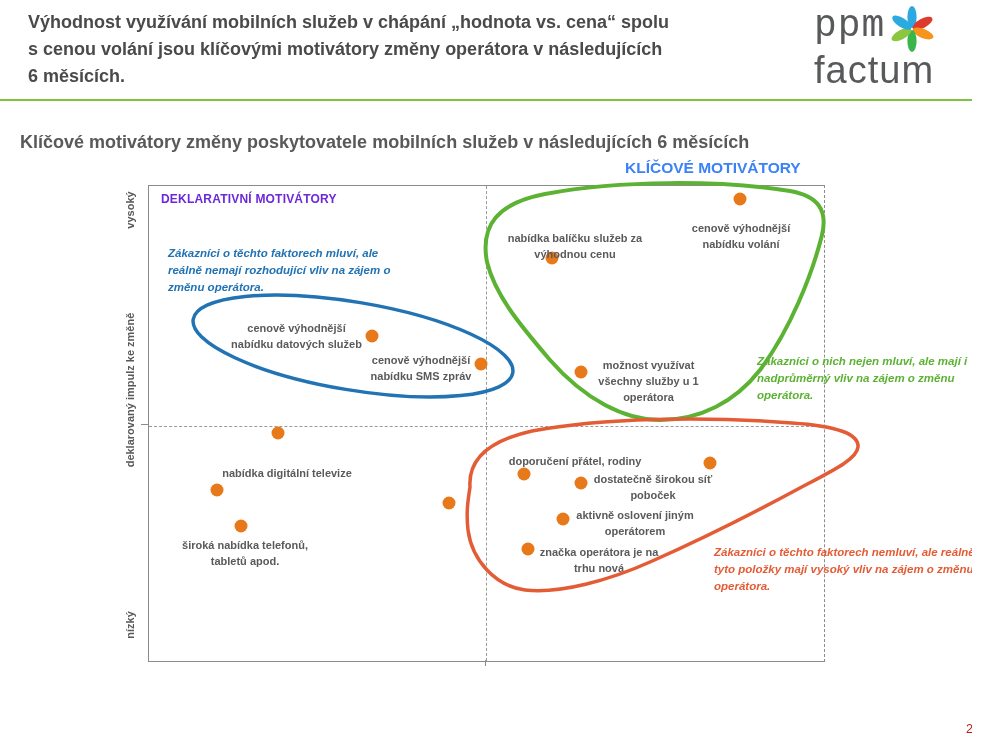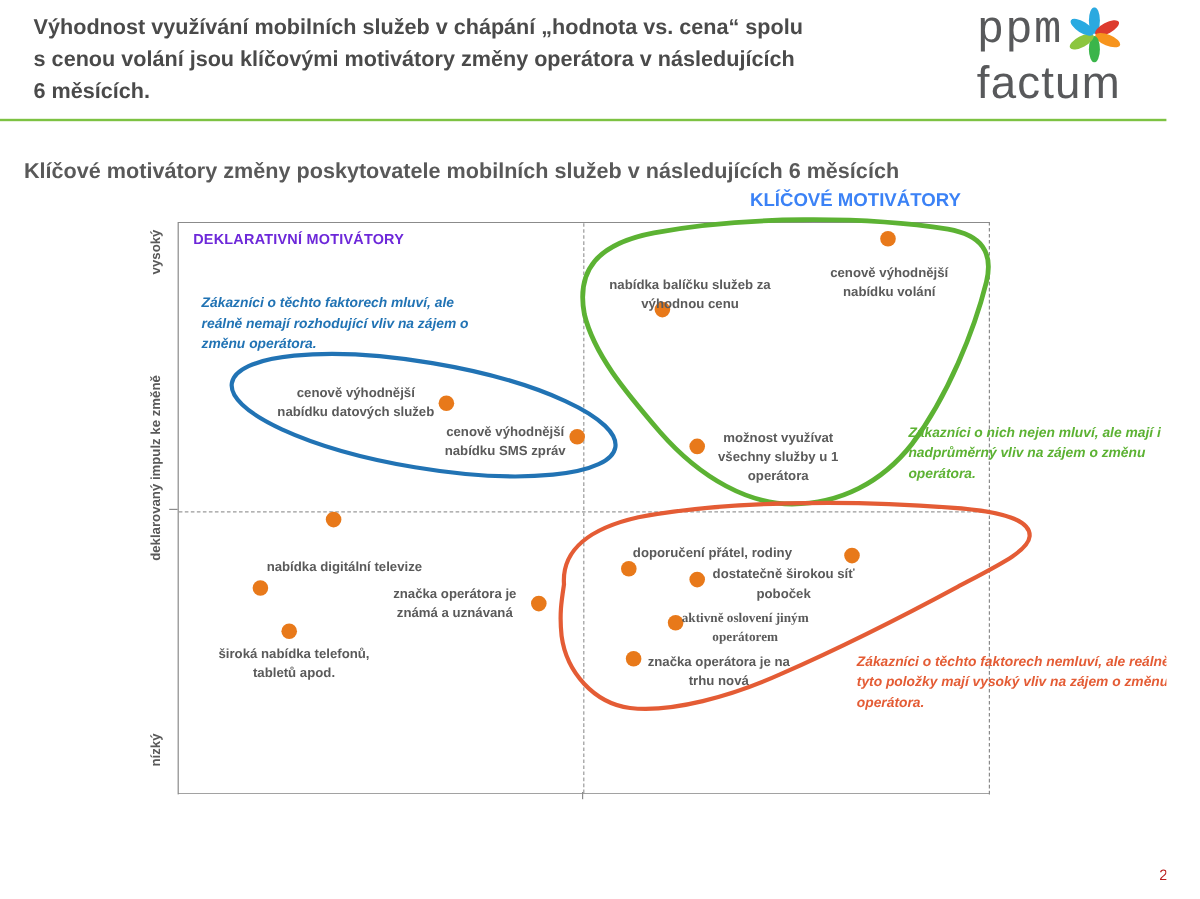--- a/index.html
+++ b/index.html
@@ -102,33 +102,31 @@
       <div class="dot-label" style="left: 192px; top: 167px; width: 160px;">cenově výhodnější
 nabídku SMS zpráv</div>
       <div class="dot" title="možnost využívat všechny služby u 1 operátora" style="left: 432px; top: 186px; background: rgb(232, 121, 26);"></div>
       <div class="dot-label" style="left: 422px; top: 172px; width: 155px;">možnost využívat
 všechny služby u 1
 operátora</div>
       <div class="dot" title="výhodná nabídka internetu na doma" style="left: 129px; top: 247px; background: rgb(232, 121, 26);"></div>
       <div class="dot" title="nabídka digitální televize" style="left: 68px; top: 304px; background: rgb(232, 121, 26);"></div>
       <div class="dot-label" style="left: 48px; top: 280px; width: 180px;">nabídka digitální televize</div>
       <div class="dot" title="značka operátora je známá a uznávaná" style="left: 300px; top: 317px; background: rgb(232, 121, 26);"></div>
-      <div class="dot-label" style="left: 150px; top: 302px; width: 160px;">značka operátora je
-známá a uznávaná</div>
       <div class="dot" title="široká nabídka telefonů, tabletů apod." style="left: 92px; top: 340px; background: rgb(232, 121, 26);"></div>
       <div class="dot-label" style="left: 16px; top: 352px; width: 160px;">široká nabídka  telefonů,
 tabletů apod.</div>
       <div class="dot" title="pomoc při změně poskytovatele služeb" style="left: 561px; top: 277px; background: rgb(232, 121, 26);"></div>
       <div class="dot" title="doporučení přátel, rodiny" style="left: 375px; top: 288px; background: rgb(232, 121, 26);"></div>
-      <div class="dot-label" style="left: 341px; top: 268px; width: 170px; text-align: right;">doporučení přátel, rodiny</div>
+      <div class="dot-label" style="left: 341px; top: 268px; width: 170px;">doporučení přátel, rodiny</div>
       <div class="dot" title="dostatečně širokou síť poboček" style="left: 432px; top: 297px; background: rgb(232, 121, 26);"></div>
       <div class="dot-label" style="left: 424px; top: 286px; width: 160px;">dostatečně širokou síť
 poboček</div>
       <div class="dot" title="aktivně oslovení jiným operátorem" style="left: 414px; top: 333px; background: rgb(232, 121, 26);"></div>
-      <div class="dot-label" style="left: 392px; top: 322px; width: 160px; font-family: Liberation Serif, serif;">aktivně oslovení jiným
+      <div class="dot-label" style="left: 406px; top: 322px; width: 160px;">aktivně oslovení jiným
 operátorem</div>
       <div class="dot" title="značka operátora je na trhu nová" style="left: 379px; top: 363px; background: rgb(232, 121, 26);"></div>
       <div class="dot-label" style="left: 370px; top: 359px; width: 160px;">značka  operátora je na
 trhu nová</div>
     </div>
 
   <div class="y-label" style="left:100px; top:204px; width:60px;">vysoký</div>
   <div class="y-label" style="left:40px; top:384px; width:180px;">deklarovaný impulz ke změně</div>
   <div class="y-label" style="left:102px; top:619px; width:56px;">nízký</div>
   <div class="tick-left"></div>

